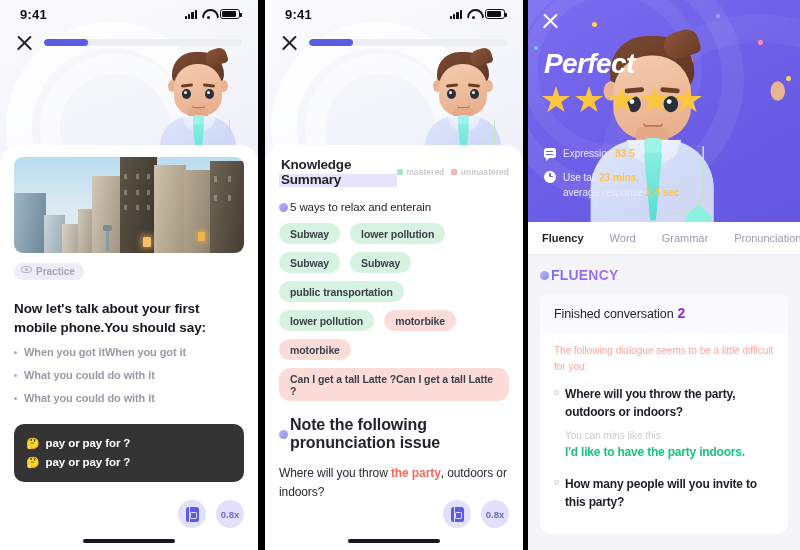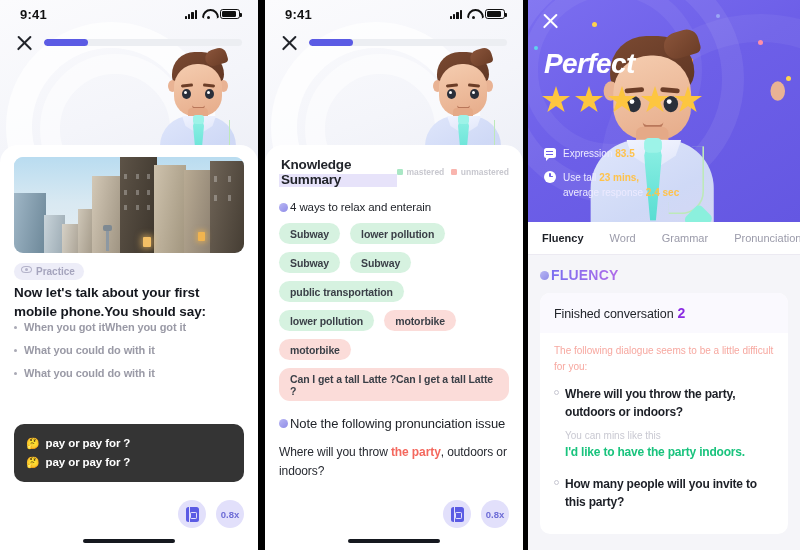--- a/index.html
+++ b/index.html
@@ -165,24 +165,24 @@
   .tag-practice {
     display:inline-flex; gap:4px;
     margin-top: 10px; padding: 3px 9px 3px 7px;
     background: #ededf8; border-radius: 10px;
     font-size: 10px; color: #a5a4bd; font-weight: 600;
   }
   .eye-ic { width:11px;height:7px;border:1.4px solid #b3b2c9;border-radius:50% 50% 50% 50%/60% 60% 60% 60%;position:relative; }
   .eye-ic::after{content:"";position:absolute;left:3px;top:1px;width:3px;height:3px;background:#b3b2c9;border-radius:50%;}
 
   .lesson-q {
-    margin-top: 3px; font-size: 13.5px; font-weight: 700;
+    margin-top: 19px; font-size: 13.5px; font-weight: 700;
     color: #15181f; line-height: 1.42; letter-spacing: -.1px;
   }
-  .bullets { }
+  .bullets { margin-top: 9px; }
   .bullets li {
     list-style: none; font-size: 11px; color: #9a9aa6; font-weight: 600;
     margin-bottom: 11px; padding-left: 10px; position: relative; letter-spacing:-.1px;
   }
   .bullets li::before{
     content:""; position:absolute; left:0; top:5px; width:3px;height:3px;
     border-radius:50%; background:#a9a9b5;
   }
 
   .subtitle-box {
@@ -242,21 +242,21 @@
   }
   .tagwrap { margin-top: 10px; display:flex; flex-wrap:wrap; gap: 8px 10px; }
   .tag {
     padding: 4.5px 11px; border-radius: 11px; font-size: 10.5px;
     font-weight: 600; color:#3a3f47; letter-spacing:-.1px; cursor:pointer;
   }
   .tag.green { background:#d6f2e0; }
   .tag.pink  { background:#fbdcd9; }
 
   .note-row { display:flex; align-items:center; gap:2px; margin-top: 15px; }
-  .note-row .txt { font-size:13px; color:#22252b; font-weight:400; letter-spacing:-.1px; }
+  .note-row .txt { font-size:16px; color:#22252b; font-weight:700; letter-spacing:-.1px; }
   .pron-sent {
     margin-top: 12px; font-size: 12px; color:#272a31; line-height:1.6; letter-spacing:-.1px;
   }
   .pron-sent em { color:#f4685e; font-style: normal; font-weight:600; }
 
   
   .p3 { background:#f5f5f9; }
   .result-hero {
     position:relative; height: 222px; overflow:hidden;
     background: linear-gradient(150deg,#7b6ef0 0%,#6d5fe8 45%,#6457e2 100%);
@@ -507,21 +507,21 @@
           </span>
           <span>
             <i class="lg-sw no"></i>
             <em style="font-style:normal">unmastered</em>
           </span>
         </div>
       </div>
 
       <div class="sec-head">
         <span class="dot-pur"></span>
-        <span class="txt">4 ways to relax and enterain</span>
+        <span class="txt">5 ways to relax and enterain</span>
       </div>
 
       <div class="tagwrap">
         <span class="tag green">Subway</span>
         <span class="tag green">lower pollution</span>
         <span class="tag green">Subway</span>
         <span class="tag green">Subway</span>
         <span class="tag green">public transportation</span>
         <span class="tag green">lower pollution</span>
         <span class="tag pink">motorbike</span>

